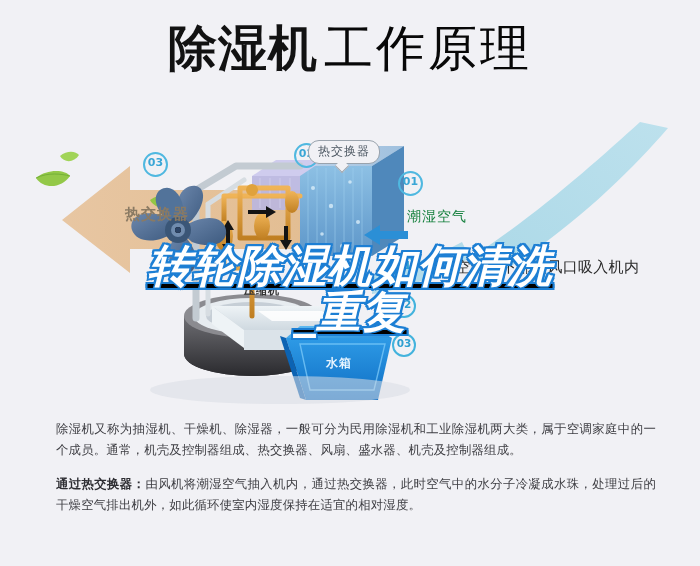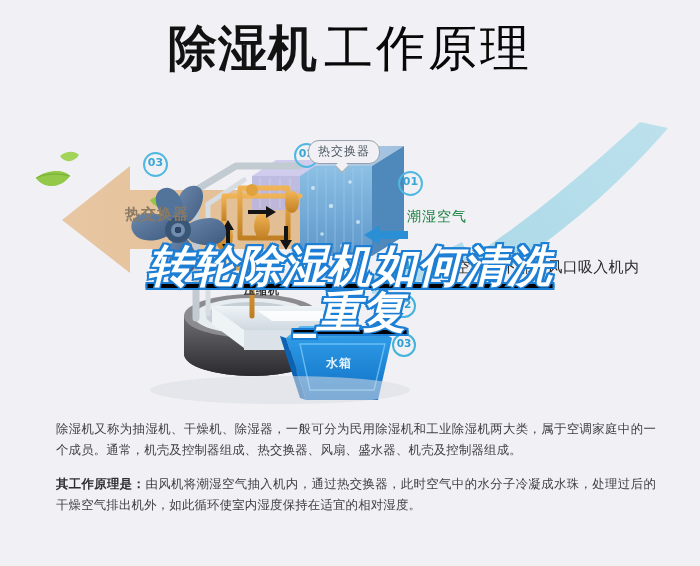--- a/index.html
+++ b/index.html
@@ -292,16 +292,16 @@
     </div>
   </div>
 
   <div class="watermark">
     <div class="wm-line l1">转轮除湿机如何清洗</div>
     <div class="wm-line l2">_重复</div>
   </div>
 
   <div class="copy">
     <p class="p1">除湿机又称为抽湿机、干燥机、除湿器，一般可分为民用除湿机和工业除湿机两大类，属于空调家庭中的一个成员。通常，机壳及控制器组成、热交换器、风扇、盛水器、机壳及控制器组成。</p>
-    <p class="p2"><span class="lead">其工作原理是：</span><span>由风机将潮湿空气抽入机内，通过热交换器，此时空气中的水分子冷凝成水珠，处理过后的干燥空气排出机外，如此循环使室内湿度保持在适宜的相对湿度。</span></p>
+    <p class="p2"><span class="lead">通过热交换器：</span><span>由风机将潮湿空气抽入机内，通过热交换器，此时空气中的水分子冷凝成水珠，处理过后的干燥空气排出机外，如此循环使室内湿度保持在适宜的相对湿度。</span></p>
   </div>
 
 </div>
 
 </body></html>

